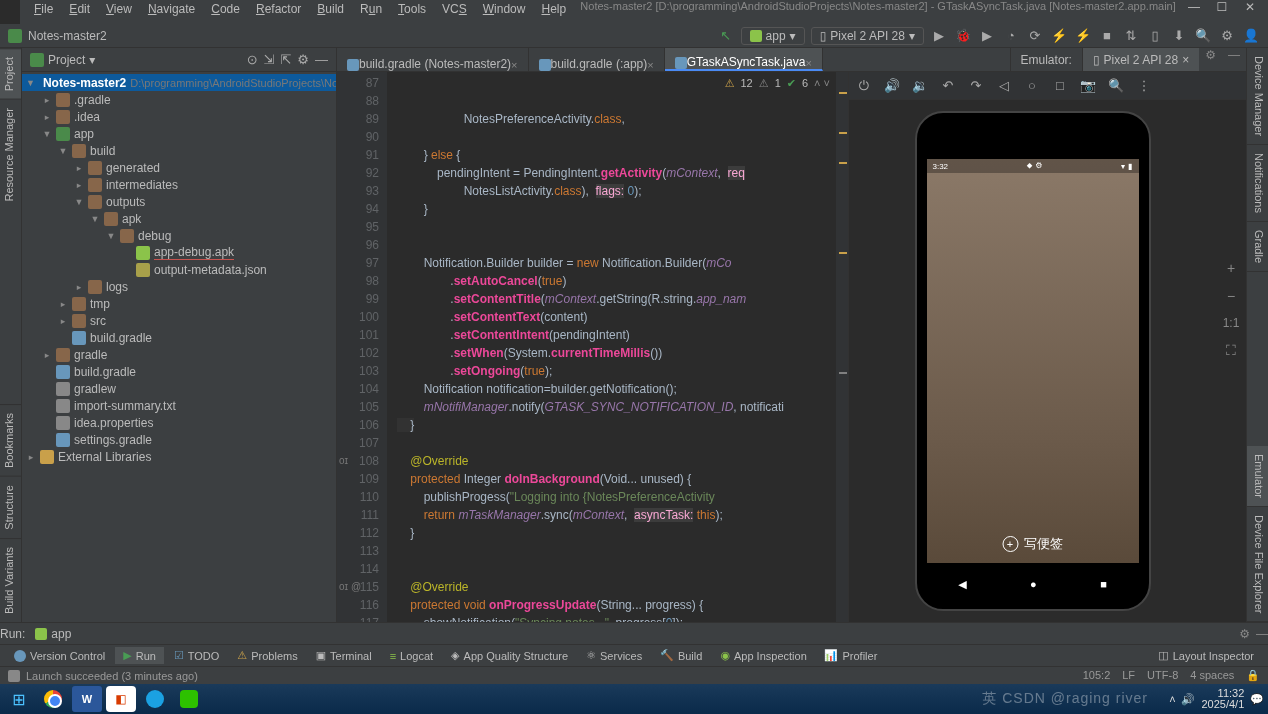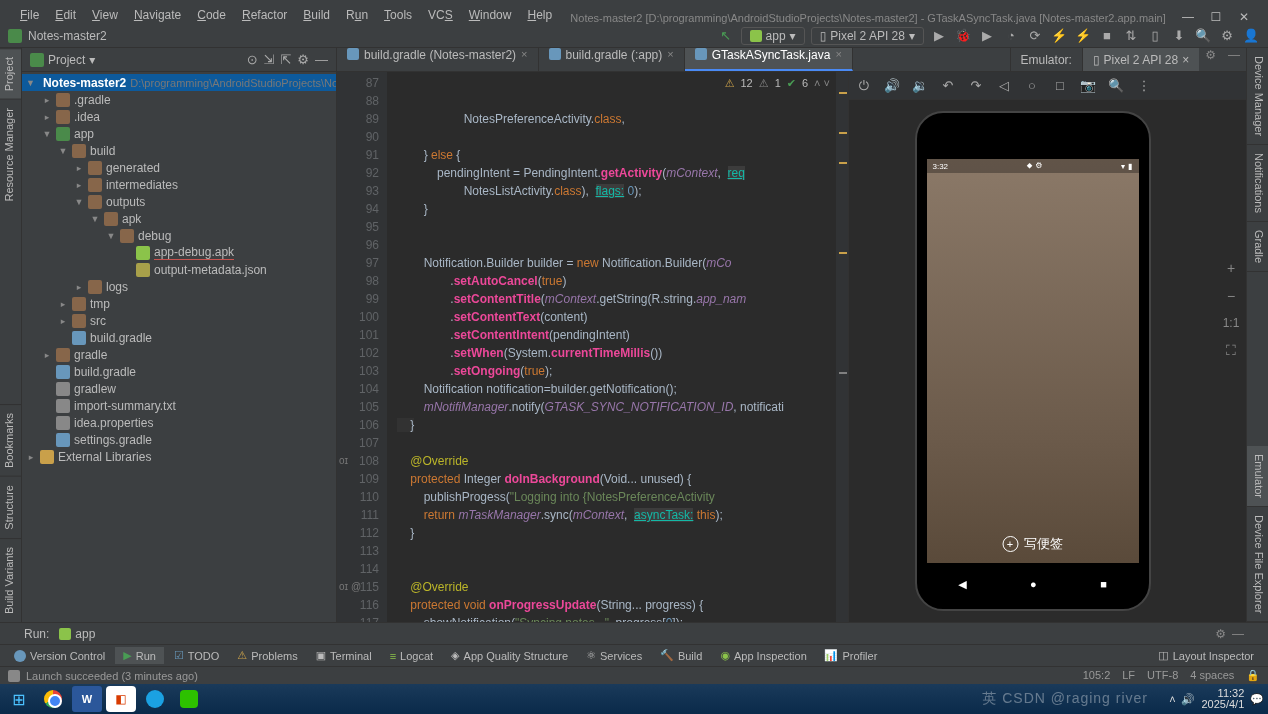--- a/index.html
+++ b/index.html
@@ -1,19 +1,19 @@
 <!DOCTYPE html>
 <html><head>
 <meta charset="utf-8">
 <style>
 * { margin: 0; padding: 0; box-sizing: border-box; font-family: 'Segoe UI', Arial, sans-serif; }
 body { background: #2b2b2b; color: #bbb; font-size: 12px; overflow: hidden; width: 1268px; height: 714px; position: relative; }
 
 
-.titlebar { height: 24px; background: #3c3f41; display: flex; align-items: flex-end; padding: 0 14px; }
+.titlebar { height: 24px; background: #3c3f41; display: flex; align-items: flex-start; padding: 0 8px; margin-left: 20px; }
 .menu-items { display: flex; gap: 4px; }
 .menu-items span { padding: 2px 6px; cursor: pointer; color: #bbb; }
 .menu-items span u { text-decoration: underline; }
 .title-path { flex: 1; text-align: center; color: #888; font-size: 11px; white-space: nowrap; overflow: hidden; }
 .win-controls { display: flex; gap: 8px; margin-left: auto; }
 .win-controls span { width: 20px; text-align: center; cursor: pointer; color: #bbb; }
 
 
 .breadcrumb-bar { height: 24px; background: #3c3f41; display: flex; align-items: center; padding: 0 8px; border-bottom: 1px solid #323232; }
 .breadcrumb-bar .icon-sq { width: 14px; height: 14px; background: #4a8a4a; margin-right: 6px; border-radius: 2px; }
@@ -53,42 +53,42 @@
 .ficon.bat { background: #888; }
 .ficon.txt { background: #888; }
 .ficon.lib { background: #c9a04a; }
 .tree-row.selected { background: #0d5a9c; color: #fff; }
 .tree-row .hint { color: #787878; margin-left: 4px; font-size: 11px; }
 .underline-red { border-bottom: 1px solid #c75450; }
 
 
 .editor-area { flex: 1; display: flex; flex-direction: column; background: #2b2b2b; min-width: 0; }
 .editor-tabs { height: 24px; display: flex; background: #3c3f41; border-bottom: 1px solid #323232; }
-.ed-tab { display: flex; align-items: flex-start; padding: 0 10px; gap: 5px; border-right: 1px solid #323232; cursor: pointer; font-size: 12px; color: #bbb; }
+.ed-tab { display: flex; align-items: flex-end; padding: 0 10px; border-right: 1px solid #323232; cursor: pointer; font-size: 12px; color: #bbb; }
 .ed-tab.active { background: #4e5254; color: #fff; border-bottom: 2px solid #4a8af4; }
 .ed-tab .tab-icon { width: 12px; height: 12px; border-radius: 2px; }
 .ed-tab .gradle-ic { background: #6897bb; }
 .ed-tab .java-ic { background: #6897bb; }
 .ed-tab .close { color: #888; font-size: 11px; }
 .editor-tabs .sub-tabs { margin-left: auto; display: flex; }
 .sub-tab { padding: 0 10px; display: flex; align-items: center; gap: 4px; border-left: 1px solid #323232; font-size: 12px; }
 .sub-tab.active { background: #4e5254; }
 
 .editor-body { flex: 1; display: flex; overflow: hidden; }
 .gutter { width: 50px; background: #313335; text-align: right; padding: 2px 8px 2px 2px; color: #606366; font-family: Consolas, monospace; font-size: 12px; line-height: 18px; position: relative; }
 .gutter .gmark { position: absolute; left: 2px; color: #787878; font-size: 10px; }
 .code { flex: 1; font-family: Consolas, monospace; font-size: 12px; line-height: 18px; padding: 2px 0 2px 10px; white-space: pre; overflow: hidden; position: relative; }
 .code .kw { color: #cc7832; }
 .code .str { color: #6a8759; }
 .code .fn { color: #ec4899; font-weight: bold; }
 .code .num { color: #6897bb; }
 .code .ann { color: #bbb529; }
 .code .id { color: #a9b7c6; }
 .code .fld { color: #9876aa; font-style: italic; }
-.code .param { color: #14b8a6; background: #3c3c3c; text-decoration: underline; }
+.code .param { color: #f9a8d4; background: #3c3c3c; }
 .code-indicators { position: absolute; top: 2px; right: 6px; display: flex; gap: 6px; font-size: 11px; align-items: center; }
 .ci-warn { color: #c9a04a; }
 .ci-err { color: #888; }
 .ci-green { color: #499c54; }
 .code-scrollbar { width: 12px; background: #313335; position: relative; }
 .sb-mark { position: absolute; right: 1px; width: 8px; height: 2px; }
 
 
 .emulator-panel { width: 398px; background: #2b2b2b; border-left: 1px solid #323232; display: flex; flex-direction: column; }
 .emu-toolbar { height: 28px; display: flex; align-items: center; padding: 0 6px; gap: 10px; border-bottom: 1px solid #323232; background: #313335; }
@@ -104,21 +104,21 @@
 .note-card .note-text { font-size: 9px; color: #333; }
 .note-card .note-time { font-size: 7px; color: #888; }
 .phone-bottom-btn { position: absolute; bottom: 10px; left: 50%; transform: translateX(-50%); color: #fff; font-size: 13px; display: flex; align-items: center; gap: 6px; }
 .phone-bottom-btn .plus-circle { width: 16px; height: 16px; border: 1px solid #fff; border-radius: 50%; display: flex; align-items: center; justify-content: center; font-size: 11px; }
 .phone-nav { position: absolute; bottom: 0; left: 0; right: 0; height: 30px; background: #000; display: flex; justify-content: space-around; align-items: center; }
 .phone-nav span { color: #fff; font-size: 11px; }
 .emu-controls { width: 30px; display: flex; flex-direction: column; align-items: center; gap: 12px; padding-top: 160px; color: #888; }
 .emu-controls span { cursor: pointer; font-size: 14px; }
 
 
-.run-bar { height: 22px; background: #3c3f41; border-top: 1px solid #323232; display: flex; align-items: center; padding: 0 24px; }
+.run-bar { height: 22px; background: #3c3f41; border-top: 1px solid #323232; display: flex; align-items: center; padding: 0 0; }
 .run-bar .run-label { color: #bbb; margin-right: 10px; }
 .run-bar .run-app { display: flex; align-items: center; gap: 4px; }
 .run-bar .run-app .android-ic { width: 12px; height: 12px; background: #8bc34a; border-radius: 2px; }
 .run-bar .actions { margin-left: auto; display: flex; gap: 6px; color: #888; }
 
 
 .bottom-tabs { height: 22px; background: #3c3f41; border-top: 1px solid #323232; display: flex; align-items: center; padding: 0 6px; gap: 2px; }
 .bt-tab { display: flex; align-items: center; gap: 4px; padding: 2px 8px; cursor: pointer; font-size: 11px; color: #bbb; }
 .bt-tab .bt-ic { width: 12px; height: 12px; display: inline-block; }
 .bt-tab.active { background: #4e5254; }

